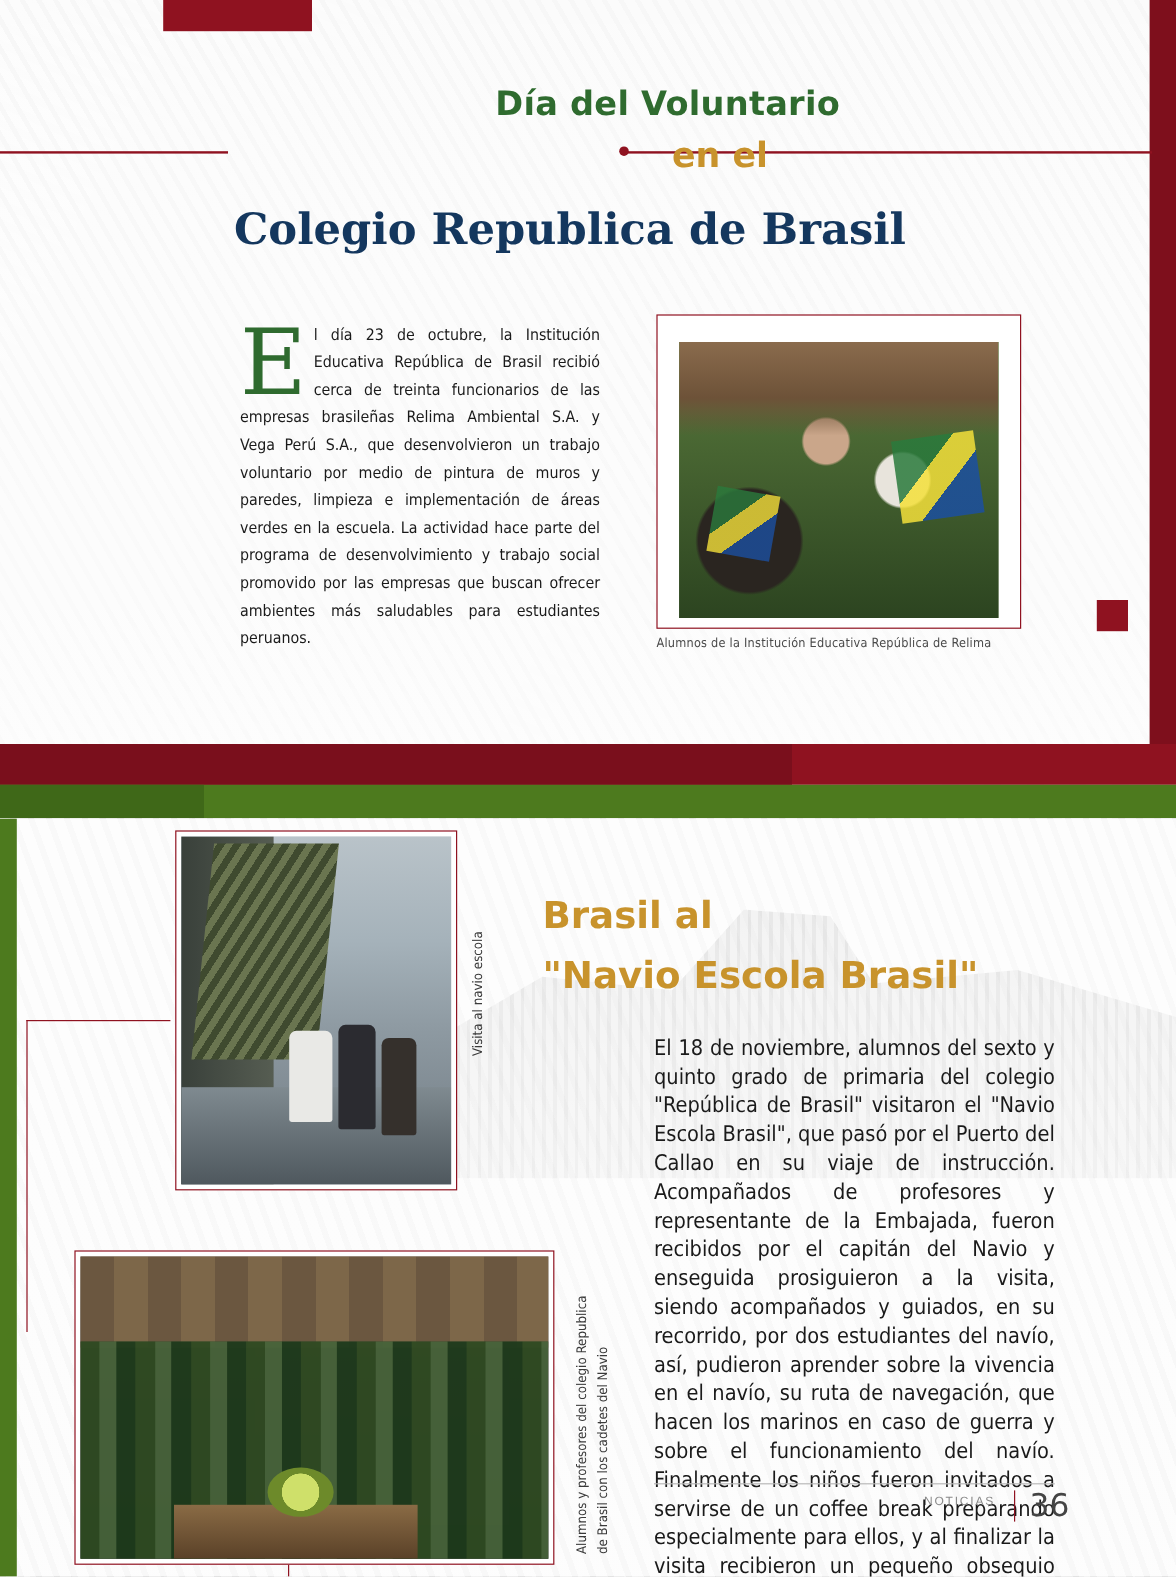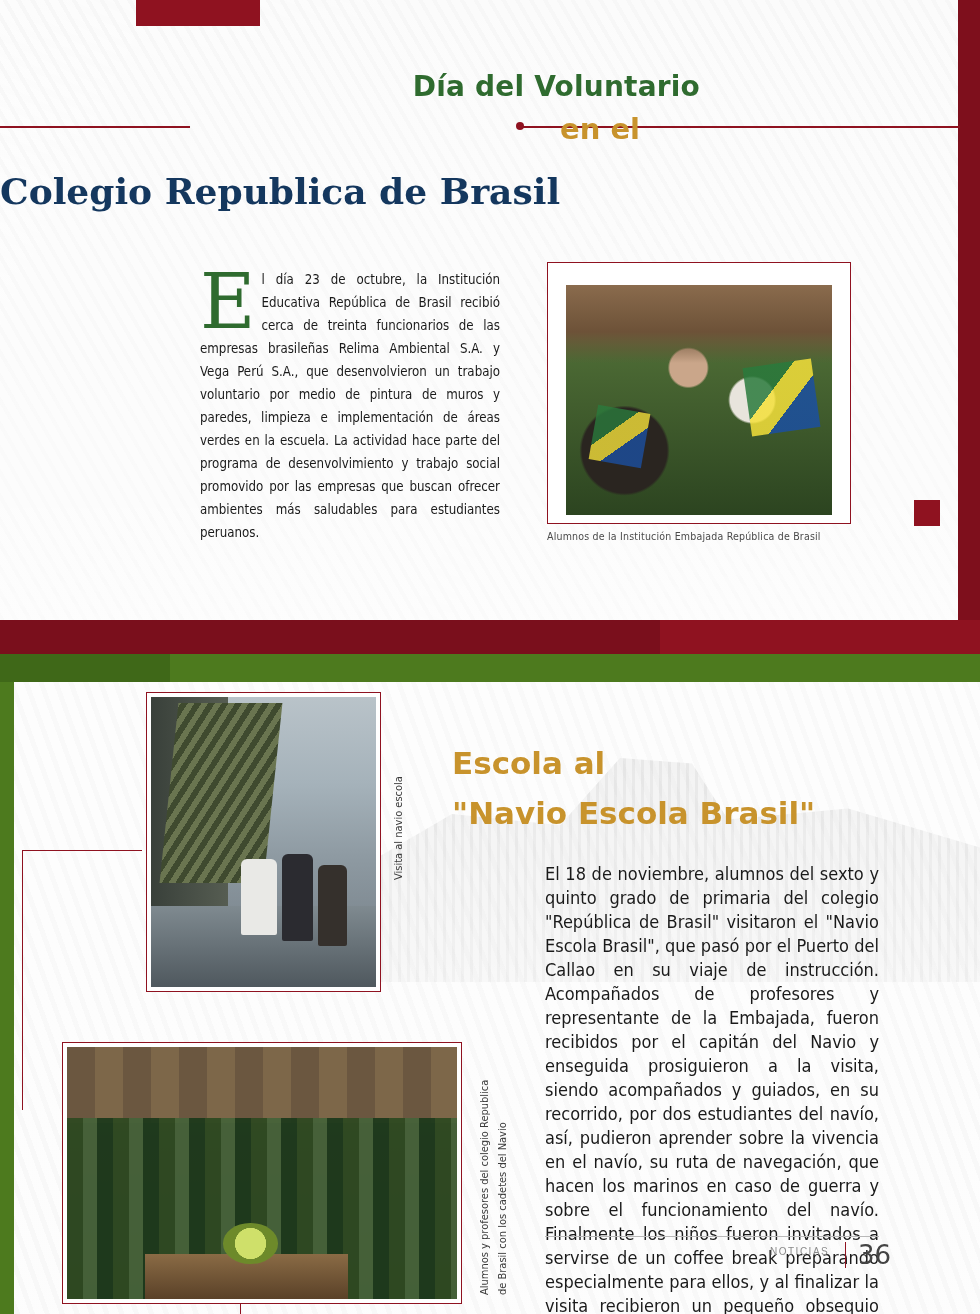--- a/index.html
+++ b/index.html
@@ -65,21 +65,21 @@
   }
   .title-dot {
     position: absolute; left: 516px; top: 52px; width: 8px; height: 8px; background: #8f1220; border-radius: 50%;
   }
   .title-line2 {
     position: absolute; left: 548px; top: 42px;
     font-family: "DejaVu Sans", sans-serif;
     font-size: 29px; font-weight: bold; color: #c8932c; margin-left: 12px;
   }
   .title-line3 {
-    position: absolute; left: 0; top: 100px; width: 950px; text-align: left;
+    position: absolute; left: 0; top: 100px; width: 950px; text-align: center;
     font-family: "DejaVu Serif", serif;
     font-size: 36px; font-weight: bold; color: #14375e;
   }
 
   
   .intro {
     position: absolute; left: 200px; top: 268px; width: 300px;
     font-family: "DejaVu Sans Condensed", "DejaVu Sans", sans-serif;
     font-size: 13.2px; line-height: 23px; color: #1a1a1a;
     text-align: justify;
@@ -317,21 +317,21 @@
 
     <div class="intro">
       <span class="dropcap">E</span><span>l día 23 de octubre, la Institución Educativa República de Brasil recibió cerca de treinta funcionarios de las empresas brasileñas Relima Ambiental S.A. y Vega Perú S.A., que desenvolvieron un trabajo voluntario por medio de pintura de muros  y paredes, limpieza e implementación de áreas verdes en la escuela. La actividad hace parte del programa de desenvolvimiento y trabajo social promovido por las empresas que buscan ofrecer ambientes más saludables para estudiantes peruanos.</span>
     </div>
 
     <div class="photo1-frame">
       <div class="photo1">
         <div class="photo1-flag2"></div>
       </div>
     </div>
-    <div class="photo1-caption">Alumnos de la Institución Embajada República de Brasil</div>
+    <div class="photo1-caption">Alumnos de la Institución Educativa República de Relima</div>
   </div>
 
   <div class="band-red"></div>
   <div class="band-red-dark"></div>
   <div class="band-green"></div>
   <div class="band-green-dark"></div>
 
   <div class="bottom-section">
     <div class="ship-ghost"></div>
     <div class="bottom-left-green"></div>
@@ -356,21 +356,21 @@
         <div class="table"></div>
         <div class="flowers"></div>
       </div>
     </div>
   </div>
 
   <div class="vcap1">Visita al navio escola</div>
   <div class="vcap2">Alumnos y profesores del colegio Republica</div>
   <div class="vcap2b">de Brasil con los cadetes del Navio</div>
 
-  <div class="h2-line1">Escola al</div>
+  <div class="h2-line1">Brasil al</div>
   <div class="h2-line2">"Navio Escola Brasil"</div>
   <div class="body2">El 18 de noviembre,  alumnos del sexto y quinto grado de primaria del colegio "República de Brasil" visitaron el "Navio Escola Brasil", que pasó por el Puerto del Callao en su viaje de instrucción. Acompañados de profesores y representante de la Embajada, fueron recibidos por el capitán del Navio y enseguida prosiguieron a la visita, siendo acompañados y guiados, en su recorrido, por dos estudiantes del navío, así, pudieron aprender sobre la vivencia en el navío, su ruta de navegación, que hacen los marinos en caso de guerra y sobre el funcionamiento del navío. Finalmente los niños fueron invitados a servirse de un coffee break preparando especialmente para ellos,  y al finalizar la visita recibieron  un pequeño obsequio de parte de los alumnos del navío.</div>
 
   <div class="footer-rule"></div>
   <div class="footer-label">NOTICIAS</div>
   <div class="footer-sep"></div>
   <div class="page-num">36</div>
 
 </div>
 

